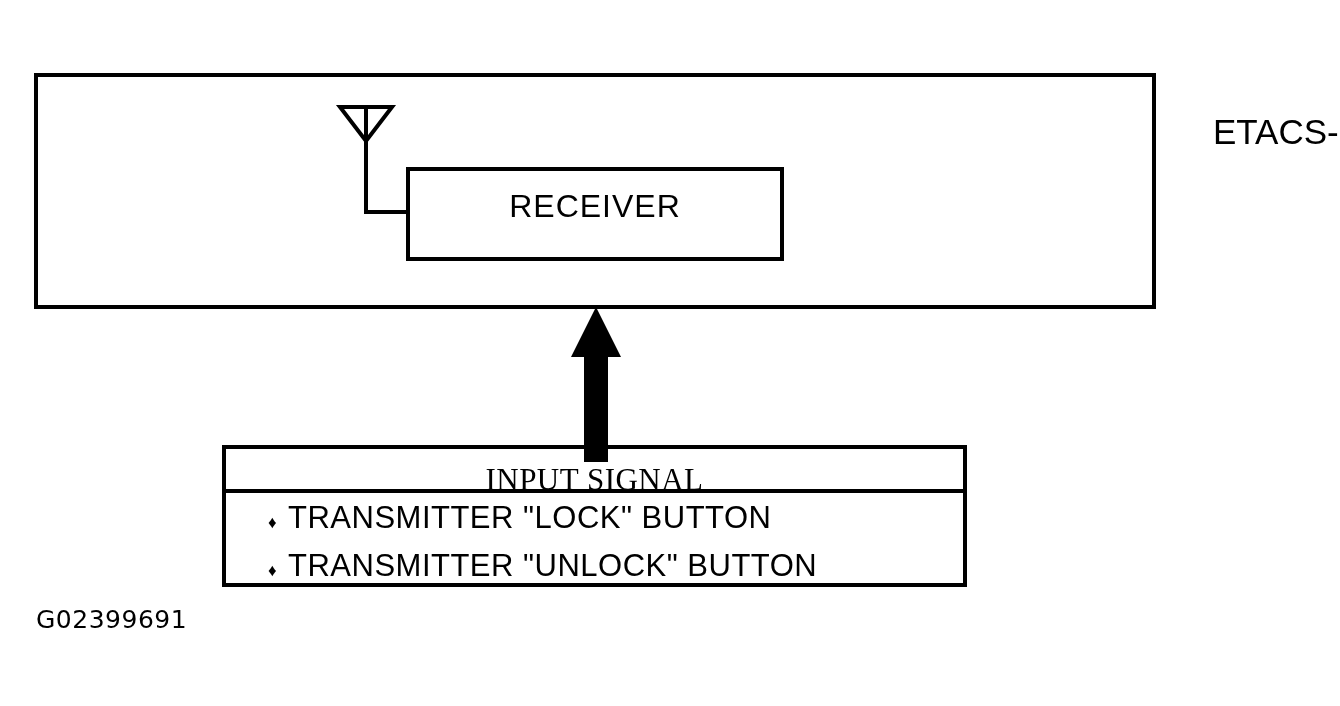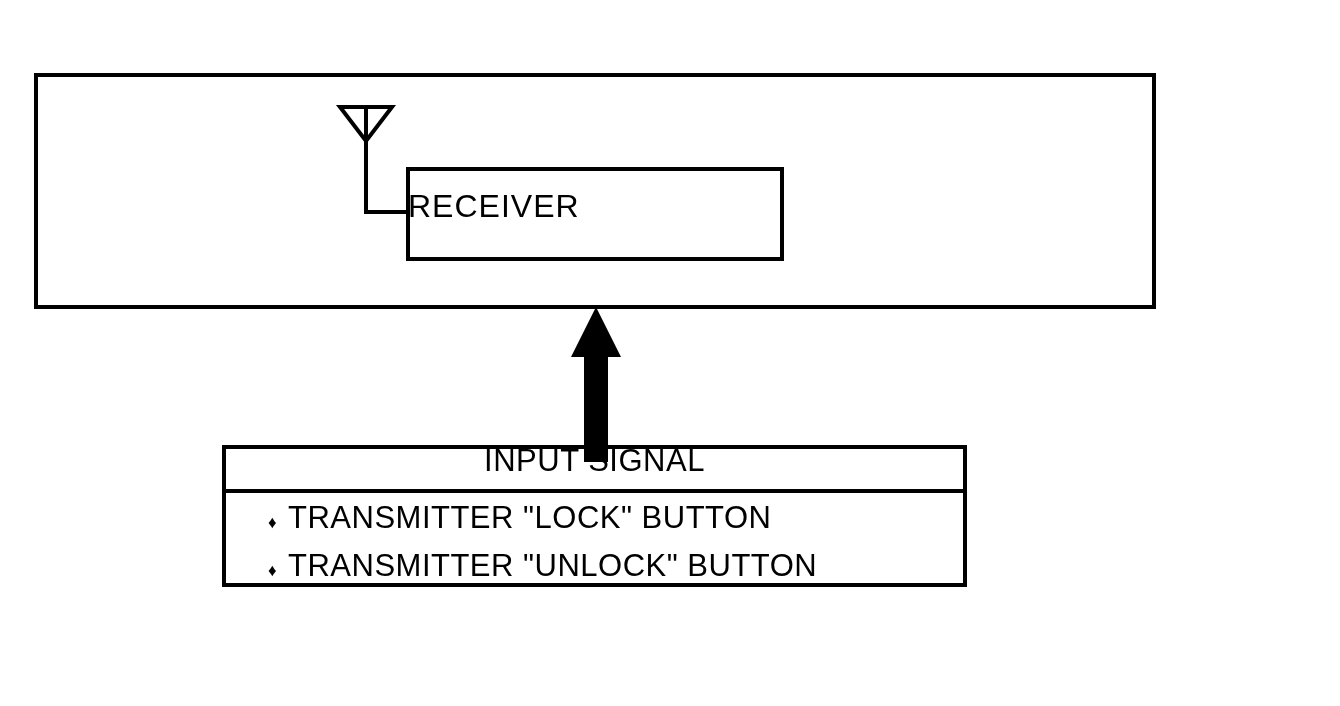--- a/index.html
+++ b/index.html
@@ -40,31 +40,33 @@
     letter-spacing: 0px;
   }
   #ecu-label .line2 {
     display: block;
   }
   
   #receiver-label {
     left: 408px;
     top: 190px;
     width: 374px;
+    text-align: center;
     font-size: 32px;
     letter-spacing: 1px;
   }
   
   #table-header-label {
     left: 224px;
-    top: 445px;
+    top: 464px;
     width: 741px;
     text-align: center;
     font-size: 31px;
     letter-spacing: 0.5px;
+    font-family: Liberation Serif, serif;
   }
   
   .row-text {
     position: absolute;
     left: 288px;
     font-size: 31px;
     letter-spacing: 0.5px;
     white-space: pre;
   }
   #row-0-text { top: 500px; }
@@ -106,26 +108,28 @@
     <rect x="408" y="169" width="374" height="90" fill="#ffffff" stroke="#000000" stroke-width="4"></rect>
 
     <polygon points="596,307 621,357 608,357 608,462 584,462 584,357 571,357" fill="#000000" stroke="none"></polygon>
 
     <rect x="224" y="447" width="741" height="138" fill="none" stroke="#000000" stroke-width="4"></rect>
 
     <line x1="224" y1="491" x2="965" y2="491" stroke="#000000" stroke-width="4"></line>
   </svg>
 
   <div class="lbl" id="ecu-label">
+    <span class="line1">ETACS-</span>
   </div>
 
   <div class="lbl" id="receiver-label">RECEIVER</div>
 
   <div class="lbl" id="table-header-label">INPUT SIGNAL</div>
 
   <div class="row-bullet" id="row-0-bullet">♦</div>
   <div class="row-text" id="row-0-text">TRANSMITTER "LOCK" BUTTON</div>
 
   <div class="row-bullet" id="row-1-bullet">♦</div>
   <div class="row-text" id="row-1-text">TRANSMITTER "UNLOCK" BUTTON</div>
 
+  <div class="lbl" id="figure-code">G02399691</div>
 
 </div>
 
 </body></html>

